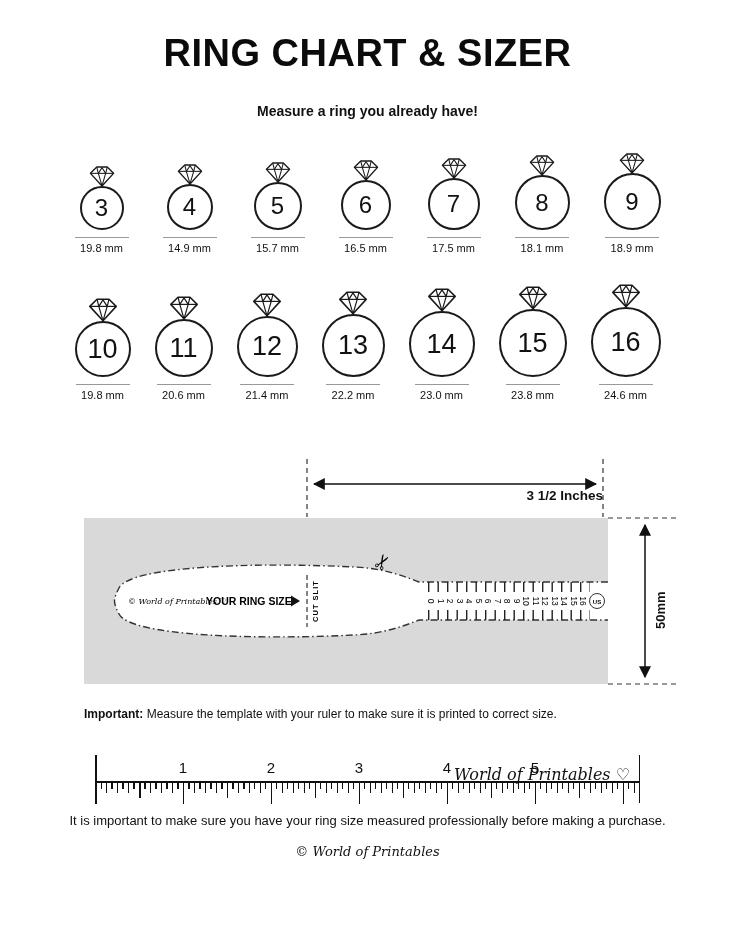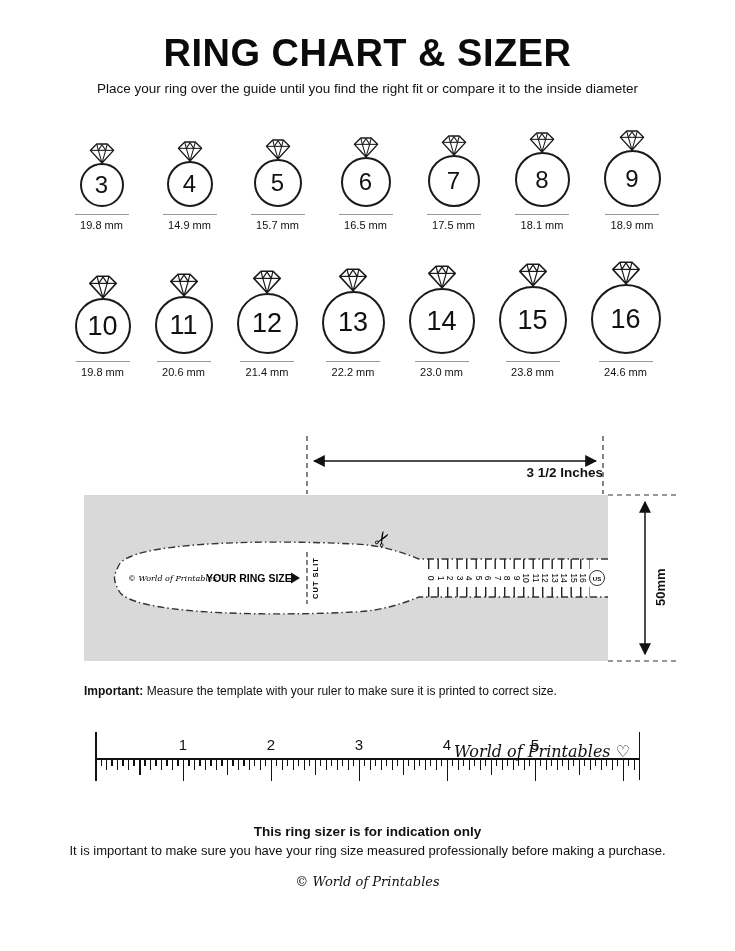--- a/index.html
+++ b/index.html
@@ -62,21 +62,21 @@
         <polygon points="7,1 17,1 23,7 12,19 1,7" fill="#fff" stroke="#1a1a1a" stroke-width="1.3" stroke-linejoin="round"></polygon>
         <line x1="1" y1="7" x2="23" y2="7" stroke="#1a1a1a" stroke-width="1"></line>
         <polyline points="7,1 8.5,7 12,19" fill="none" stroke="#1a1a1a" stroke-width="1"></polyline>
         <polyline points="17,1 15.5,7 12,19" fill="none" stroke="#1a1a1a" stroke-width="1"></polyline>
         <polyline points="8.5,7 12,1.6 15.5,7" fill="none" stroke="#1a1a1a" stroke-width="1"></polyline>
       </g>
     </defs>
   </svg>
 
   <h1 class="title">RING CHART &amp; SIZER</h1>
-  <div class="desc">Place your ring over the guide until you find the right fit or compare it to the inside diameter</div>
+  <div class="subtitle">Measure a ring you already have!</div>
 
   <div class="rows">
     <div class="ring-row row1">
       <div class="ring">
           <svg class="gem" viewBox="0 0 24 20" width="26" height="21">
             <use href="#gem-shape"></use>
           </svg>
           <div class="circle" style="width:44px;height:44px">
             <span class="num">3</span>
           </div>
@@ -285,17 +285,16 @@
     <span class="rbrand script-text">World of Printables ♡</span>
     <div class="baseline"></div>
     <div class="endcap left"></div>
     <div class="endcap right"></div>
     <div class="ticks t16"></div>
     <div class="ticks t8"></div>
     <div class="ticks t2"></div>
     <div class="ticks t1"></div>
   </div>
 
-  <div class="footer-bold">This ring sizer is for indication only</div>
   <div class="footer-text">It is important to make sure you have your ring size measured professionally before making a purchase.</div>
   <div class="footer-brand script-text">© World of Printables</div>
 
 </div>
 
 </body></html>

